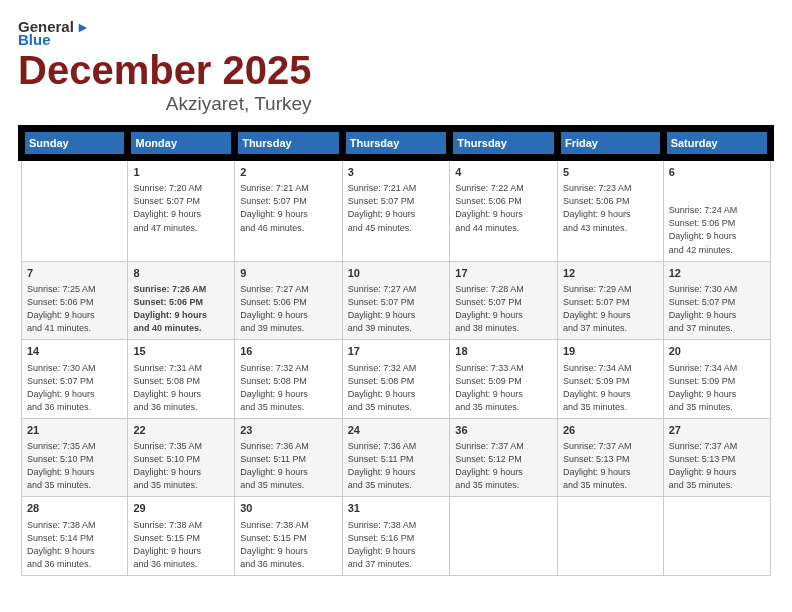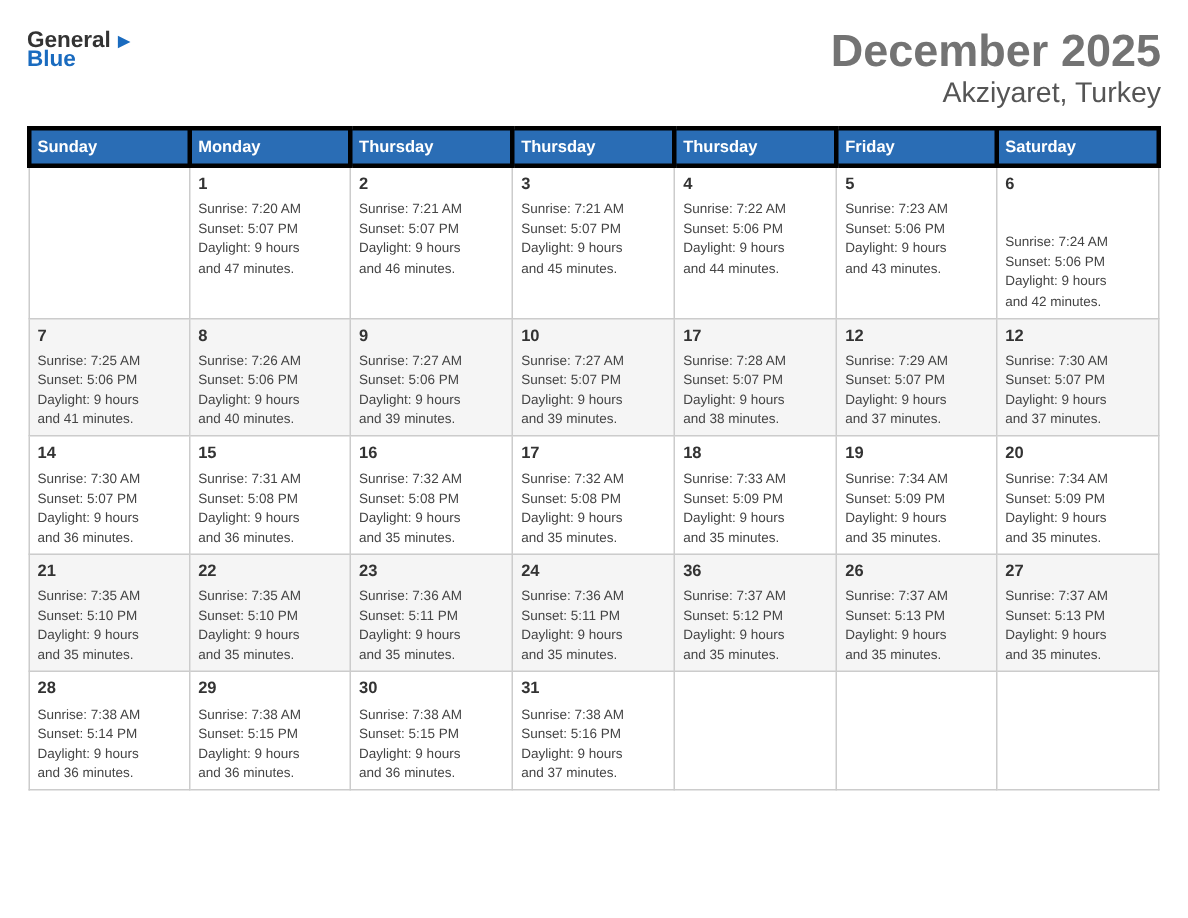--- a/index.html
+++ b/index.html
@@ -14,50 +14,51 @@
       width: 792px;
       height: 612px;
       padding: 18px 18px 12px 18px;
       background: #fff;
     }
     .header {
       display: flex;
       justify-content: space-between;
       align-items: flex-start;
       margin-bottom: 10px;
+      flex-direction: column;
     }
     .logo {
       display: flex;
       align-items: center;
     }
     .title-block {
       text-align: right;
     }
     .title-month {
-      font-size: 30px;
+      font-size: 40px;
       font-weight: bold;
-      color: #737373;
+      color: #7f1d1d;
     }
     .title-location {
       font-size: 19px;
       color: #555;
     }
     .calendar {
       width: 100%;
       border-collapse: collapse;
       font-size: 10px;
     }
     .calendar thead tr th {
       background-color: #2a6db5;
       color: #fff;
       padding: 5px 4px;
       text-align: left;
       font-size: 11px;
       font-weight: bold;
-      border: 3px solid #000000;
+      border: 7px solid #000000;
     }
     .calendar tbody tr td {
       border: 1px solid #ccc;
       vertical-align: top;
       padding: 4px 5px;
       width: 113px;
       min-height: 70px;
       background: #fff;
       color: #333;
       font-size: 9.5px;
@@ -162,21 +163,21 @@
         <tr>
           <td>
             <span class="day-number">7</span>
             <div class="day-info" style="white-space: pre-line;">Sunrise: 7:25 AM
 Sunset: 5:06 PM
 Daylight: 9 hours
 and 41 minutes.</div>
           </td>
           <td>
             <span class="day-number">8</span>
-            <div class="day-info" style="white-space: pre-line;">Sunrise: 7:26 AM
+            <div class="day-info" style="white-space: pre-line; font-weight: bold;">Sunrise: 7:26 AM
 Sunset: 5:06 PM
 Daylight: 9 hours
 and 40 minutes.</div>
           </td>
           <td>
             <span class="day-number">9</span>
             <div class="day-info" style="white-space: pre-line;">Sunrise: 7:27 AM
 Sunset: 5:06 PM
 Daylight: 9 hours
 and 39 minutes.</div>

